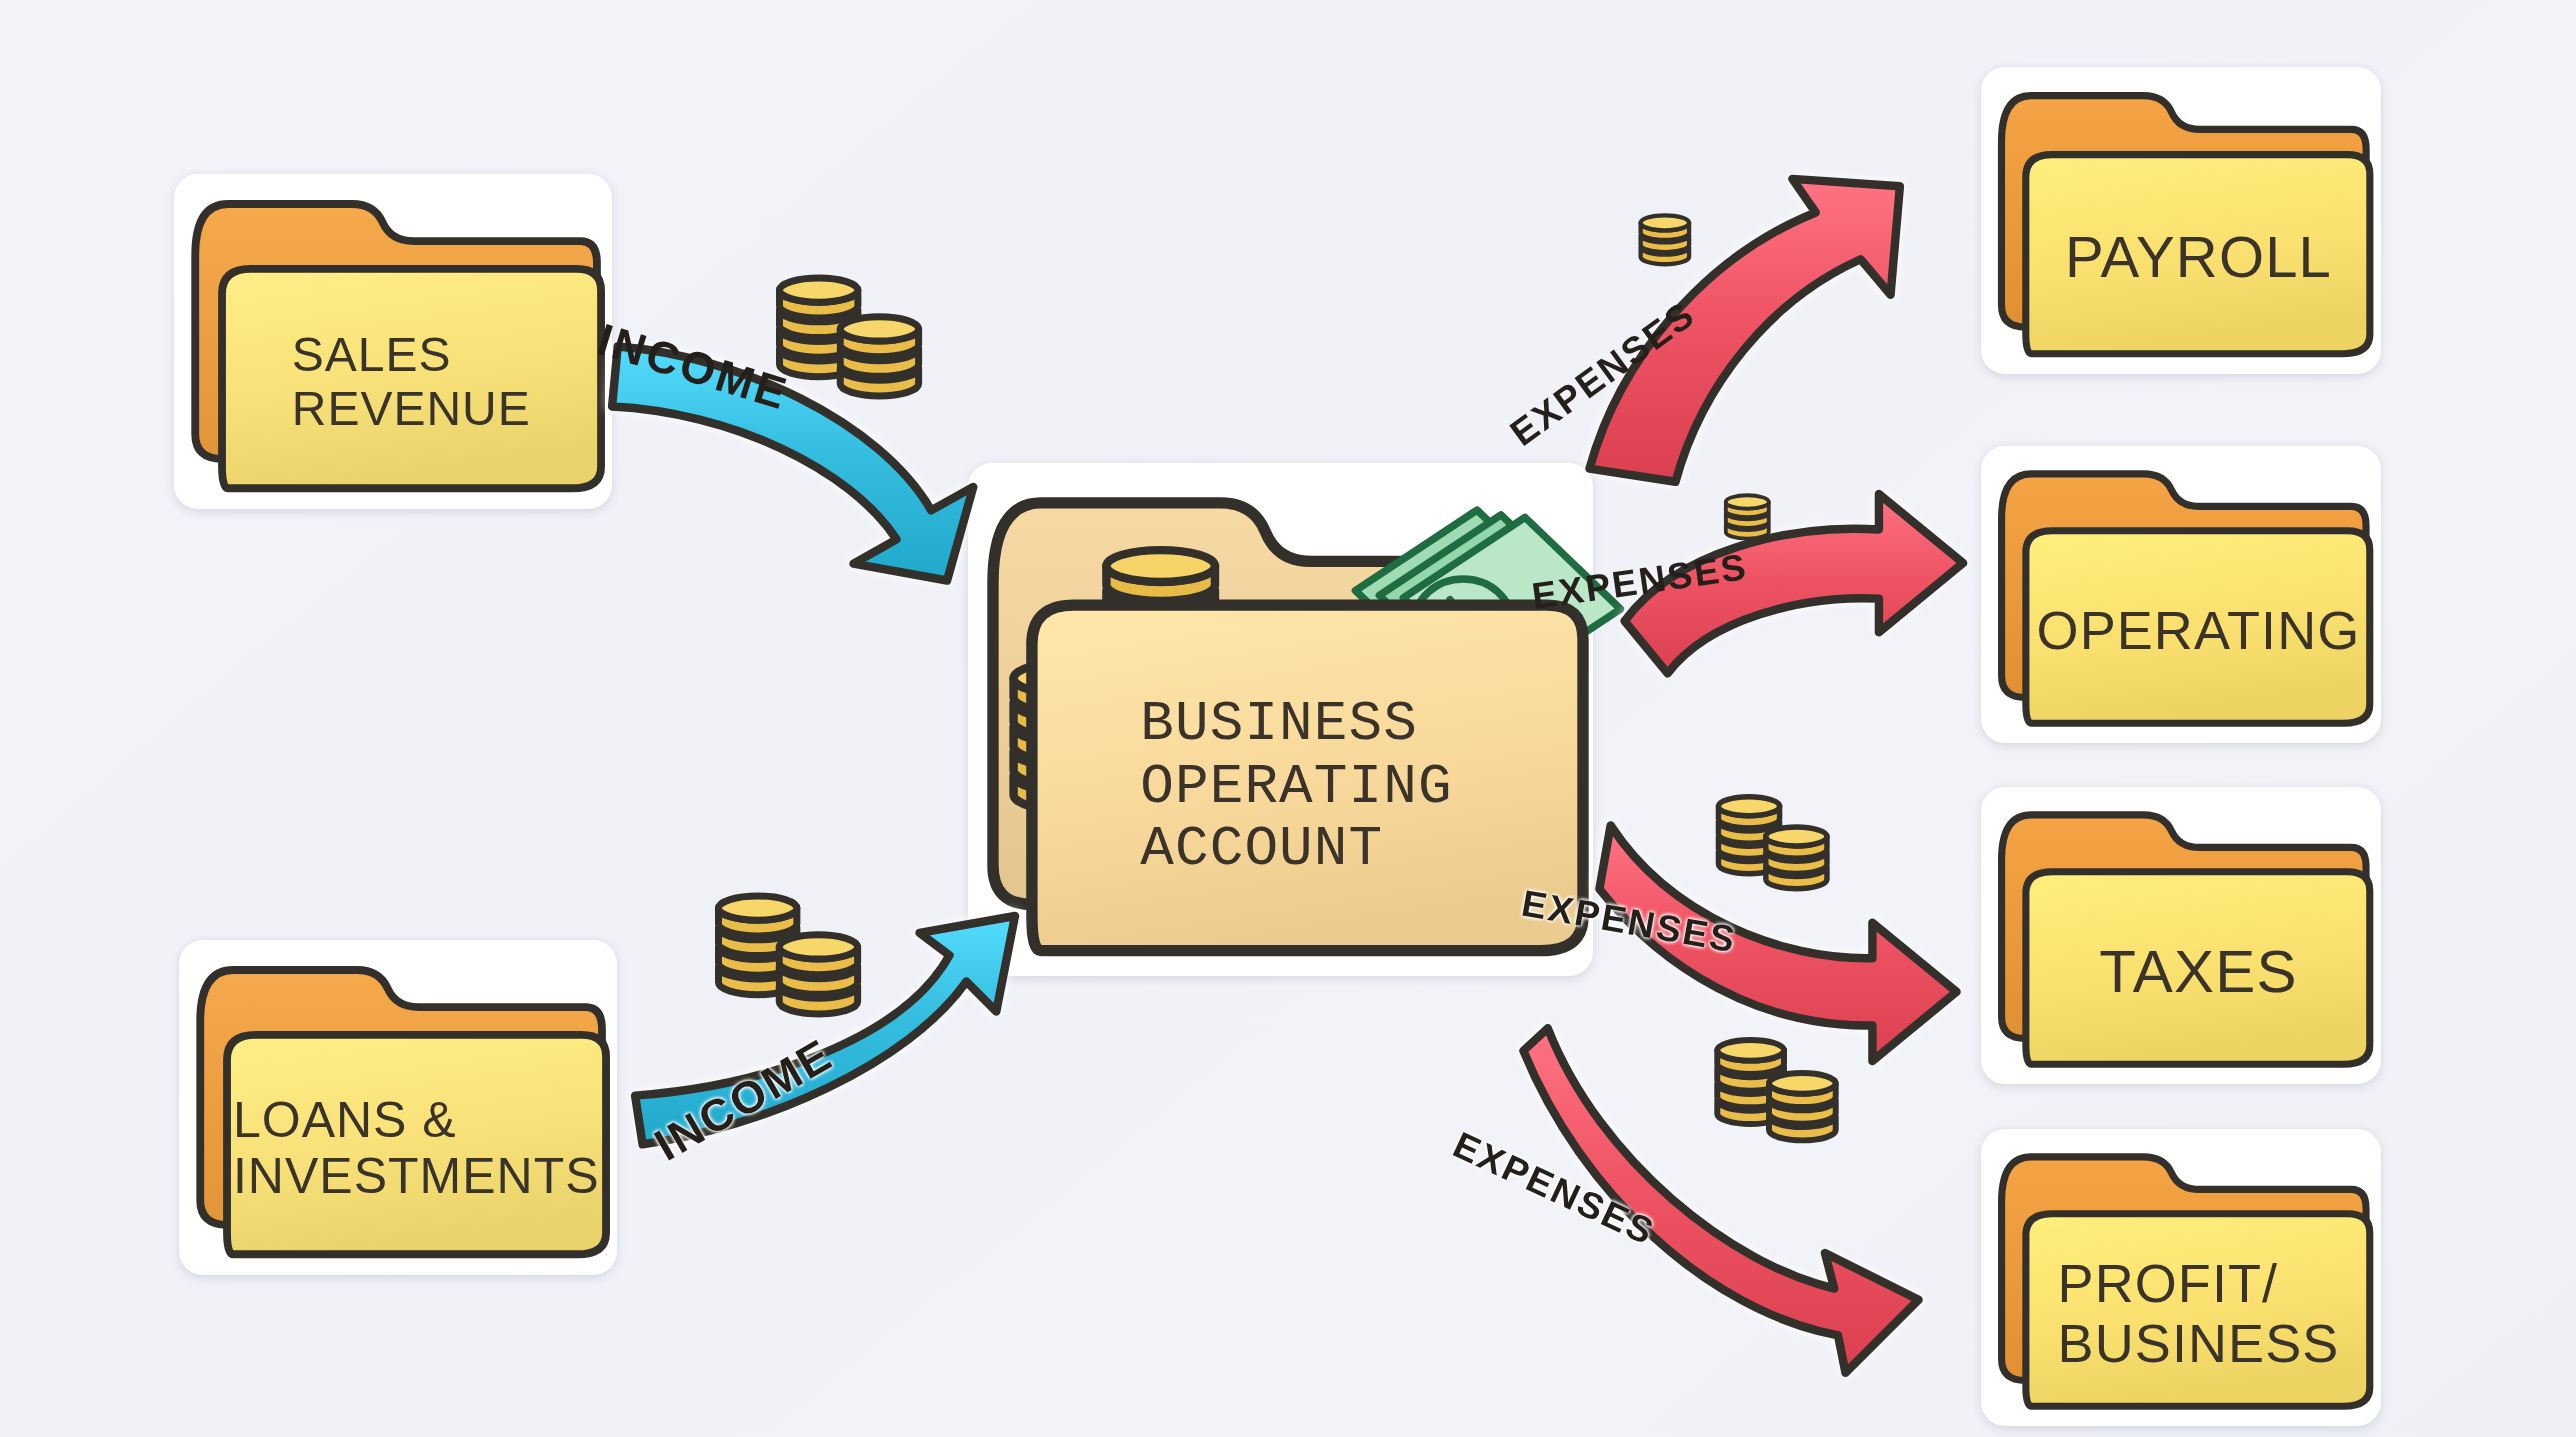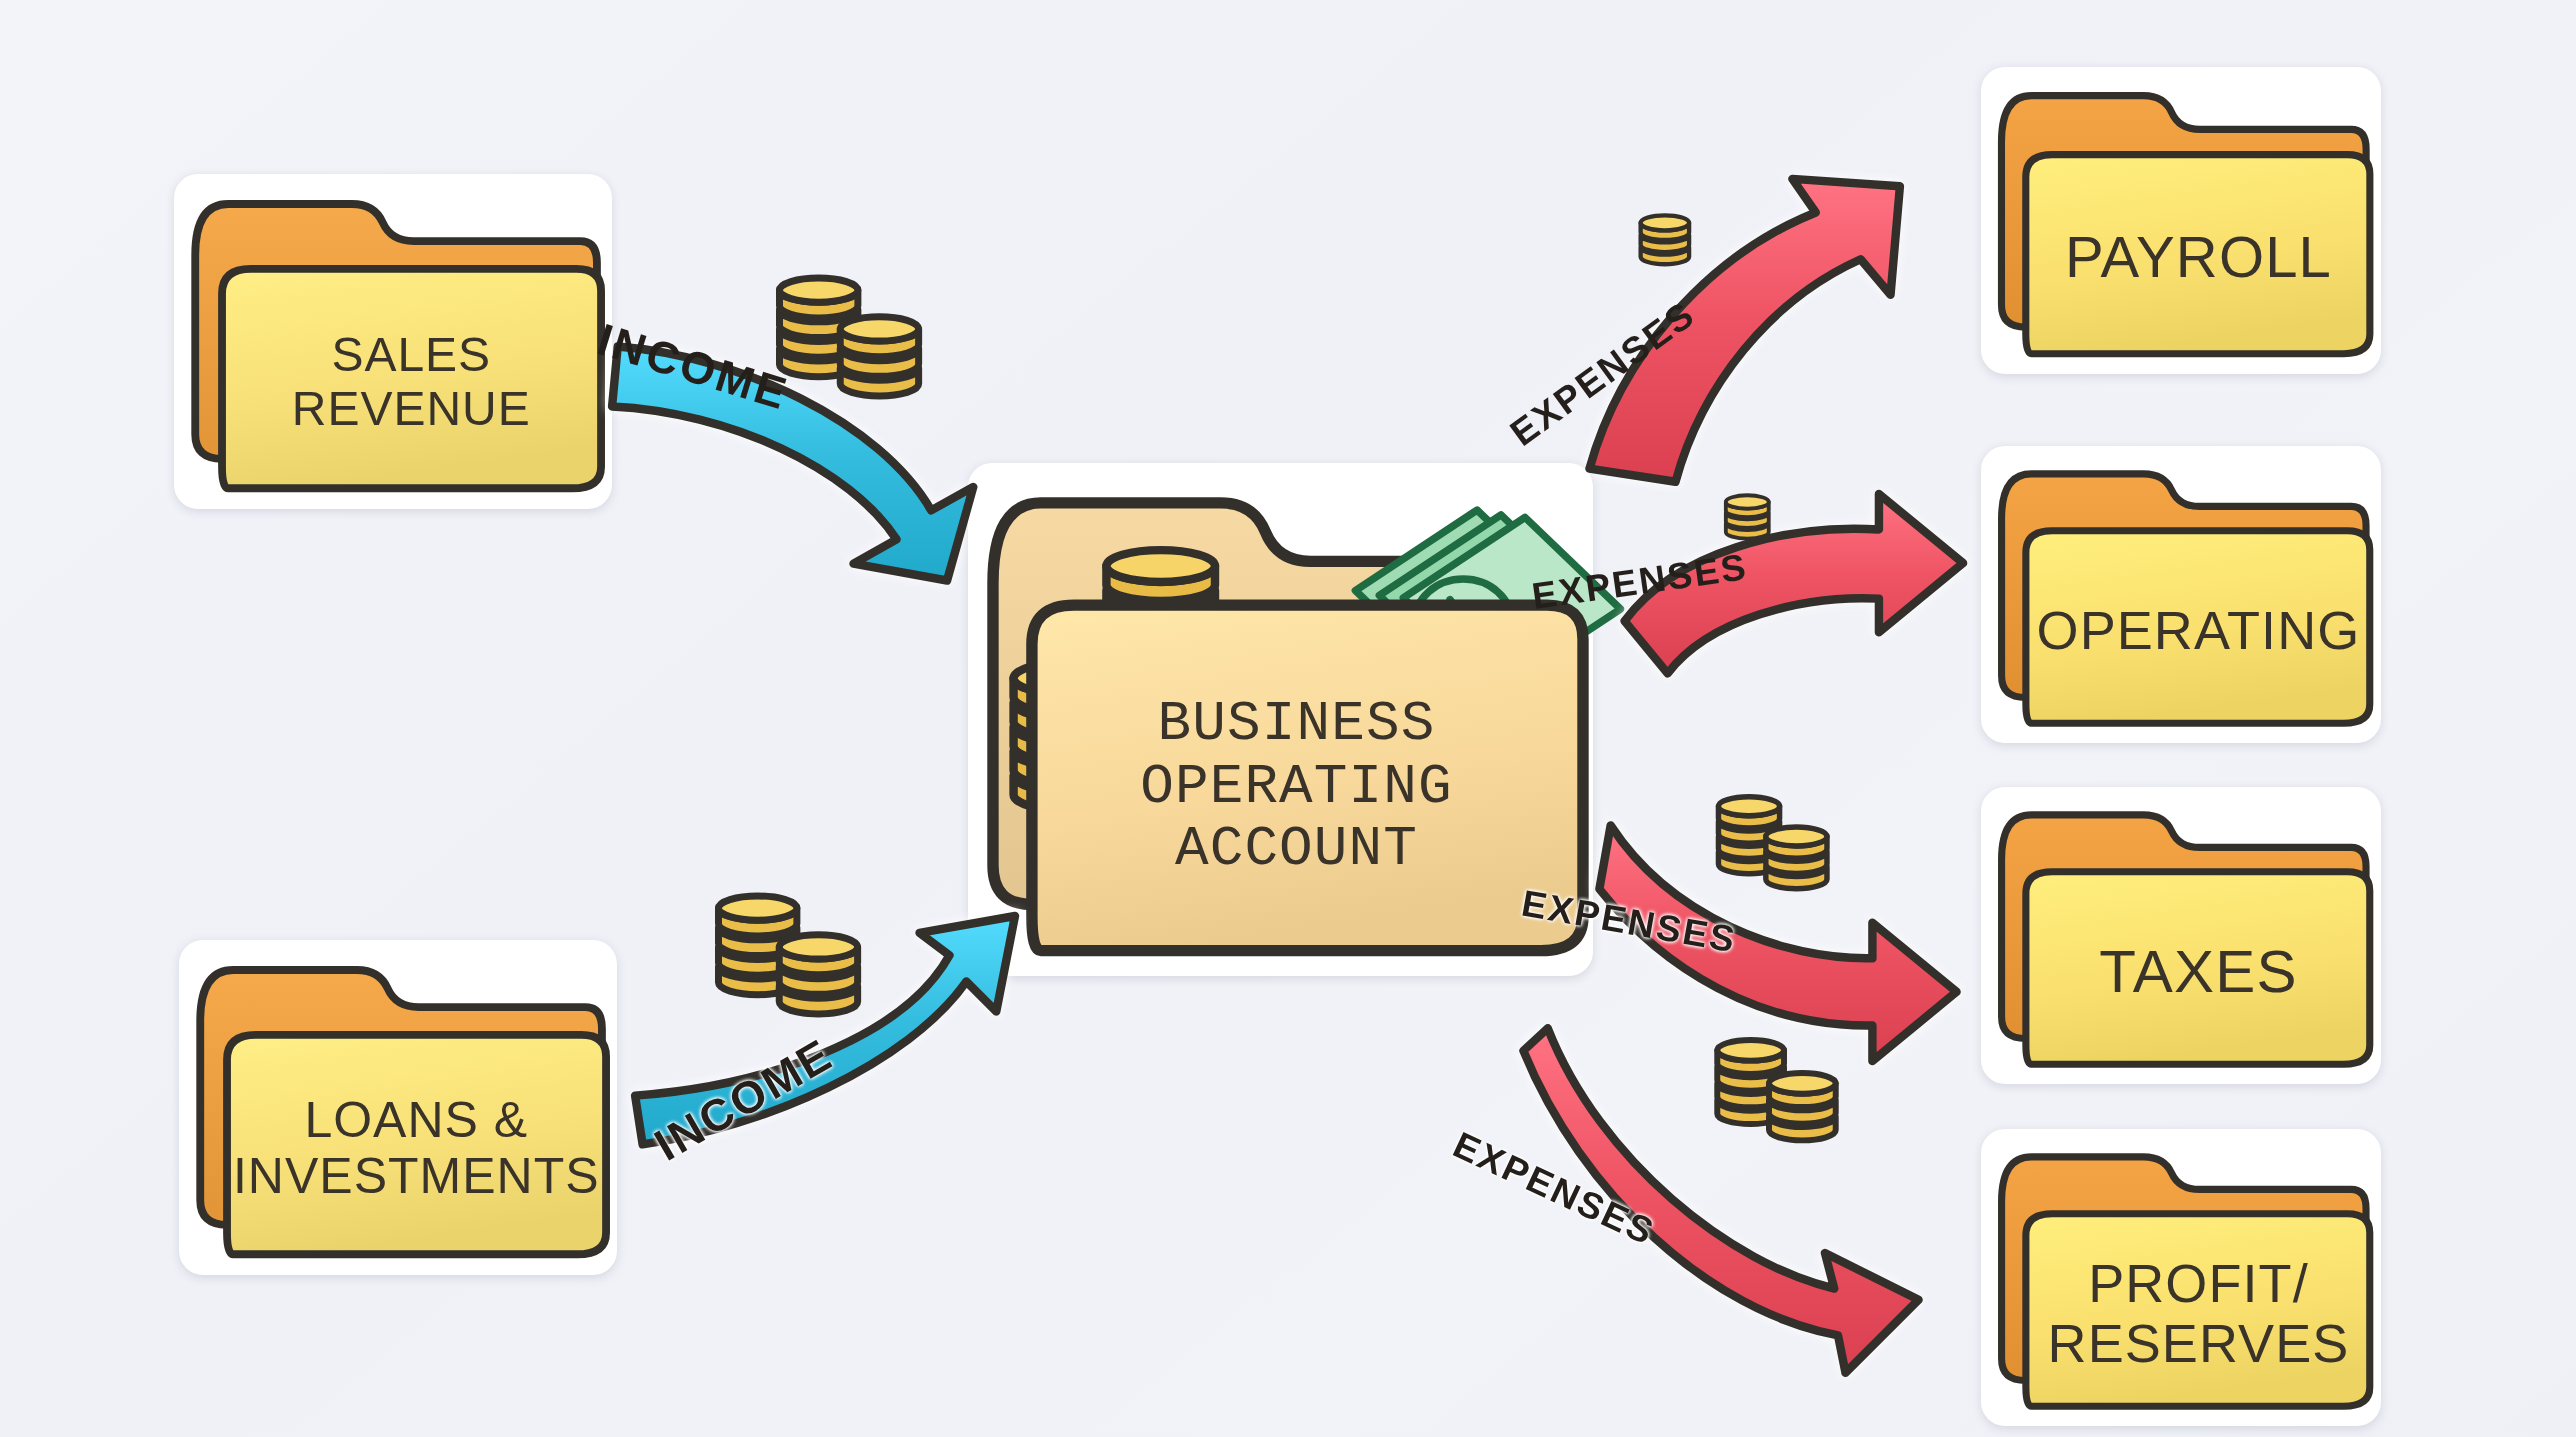--- a/index.html
+++ b/index.html
@@ -30,21 +30,21 @@
   .folder svg { position: absolute; left:0; top:0; overflow: visible; }
   .folder .label {
     position: absolute;
     left: 8%;
     right: 4%;
     top: 0;
     bottom: 0;
     display: flex;
     align-items: center;
     justify-content: center;
-    text-align: center;
+    text-align: left;
     color: #3a332a;
     letter-spacing: 0.02em;
     line-height: 1.12;
     font-weight: 400;
     pointer-events: none;
     padding-top: 3%;
     white-space: pre-line;
     padding-left: 20px;
   }
 
@@ -395,21 +395,21 @@
      L 378,76.85000000000001
      Q 401.99999999999994,76.85000000000001 401.99999999999994,97.15
      L 401.99999999999994,262.45
      Q 401.99999999999994,282.75 374,282.75
      L 40,282.75
      Q 34,282.75 34,262.45
      Z" fill="url(#bg-400-290-fae06e)" stroke="#33302b" stroke-width="7.6" stroke-linejoin="round"></path>
   </svg>
       </div>
     <div class="label" style="font-size: 54px; top: 60px;">PROFIT/
-RESERVES</div>
+BUSINESS</div>
   </div>
 
   <div class="arrow" id="a-income-top" style="left: 599px; top: 309px;"><svg width="393" height="281" viewBox="0 0 420 300">
     <defs>
       <linearGradient id="ag-35bde0-420" x1="0" y1="0" x2="0" y2="1">
         <stop offset="0%" stop-color="#54dcff"></stop>
         <stop offset="45%" stop-color="#35bde0"></stop>
         <stop offset="100%" stop-color="#21a9cc"></stop>
       </linearGradient>
     </defs>

